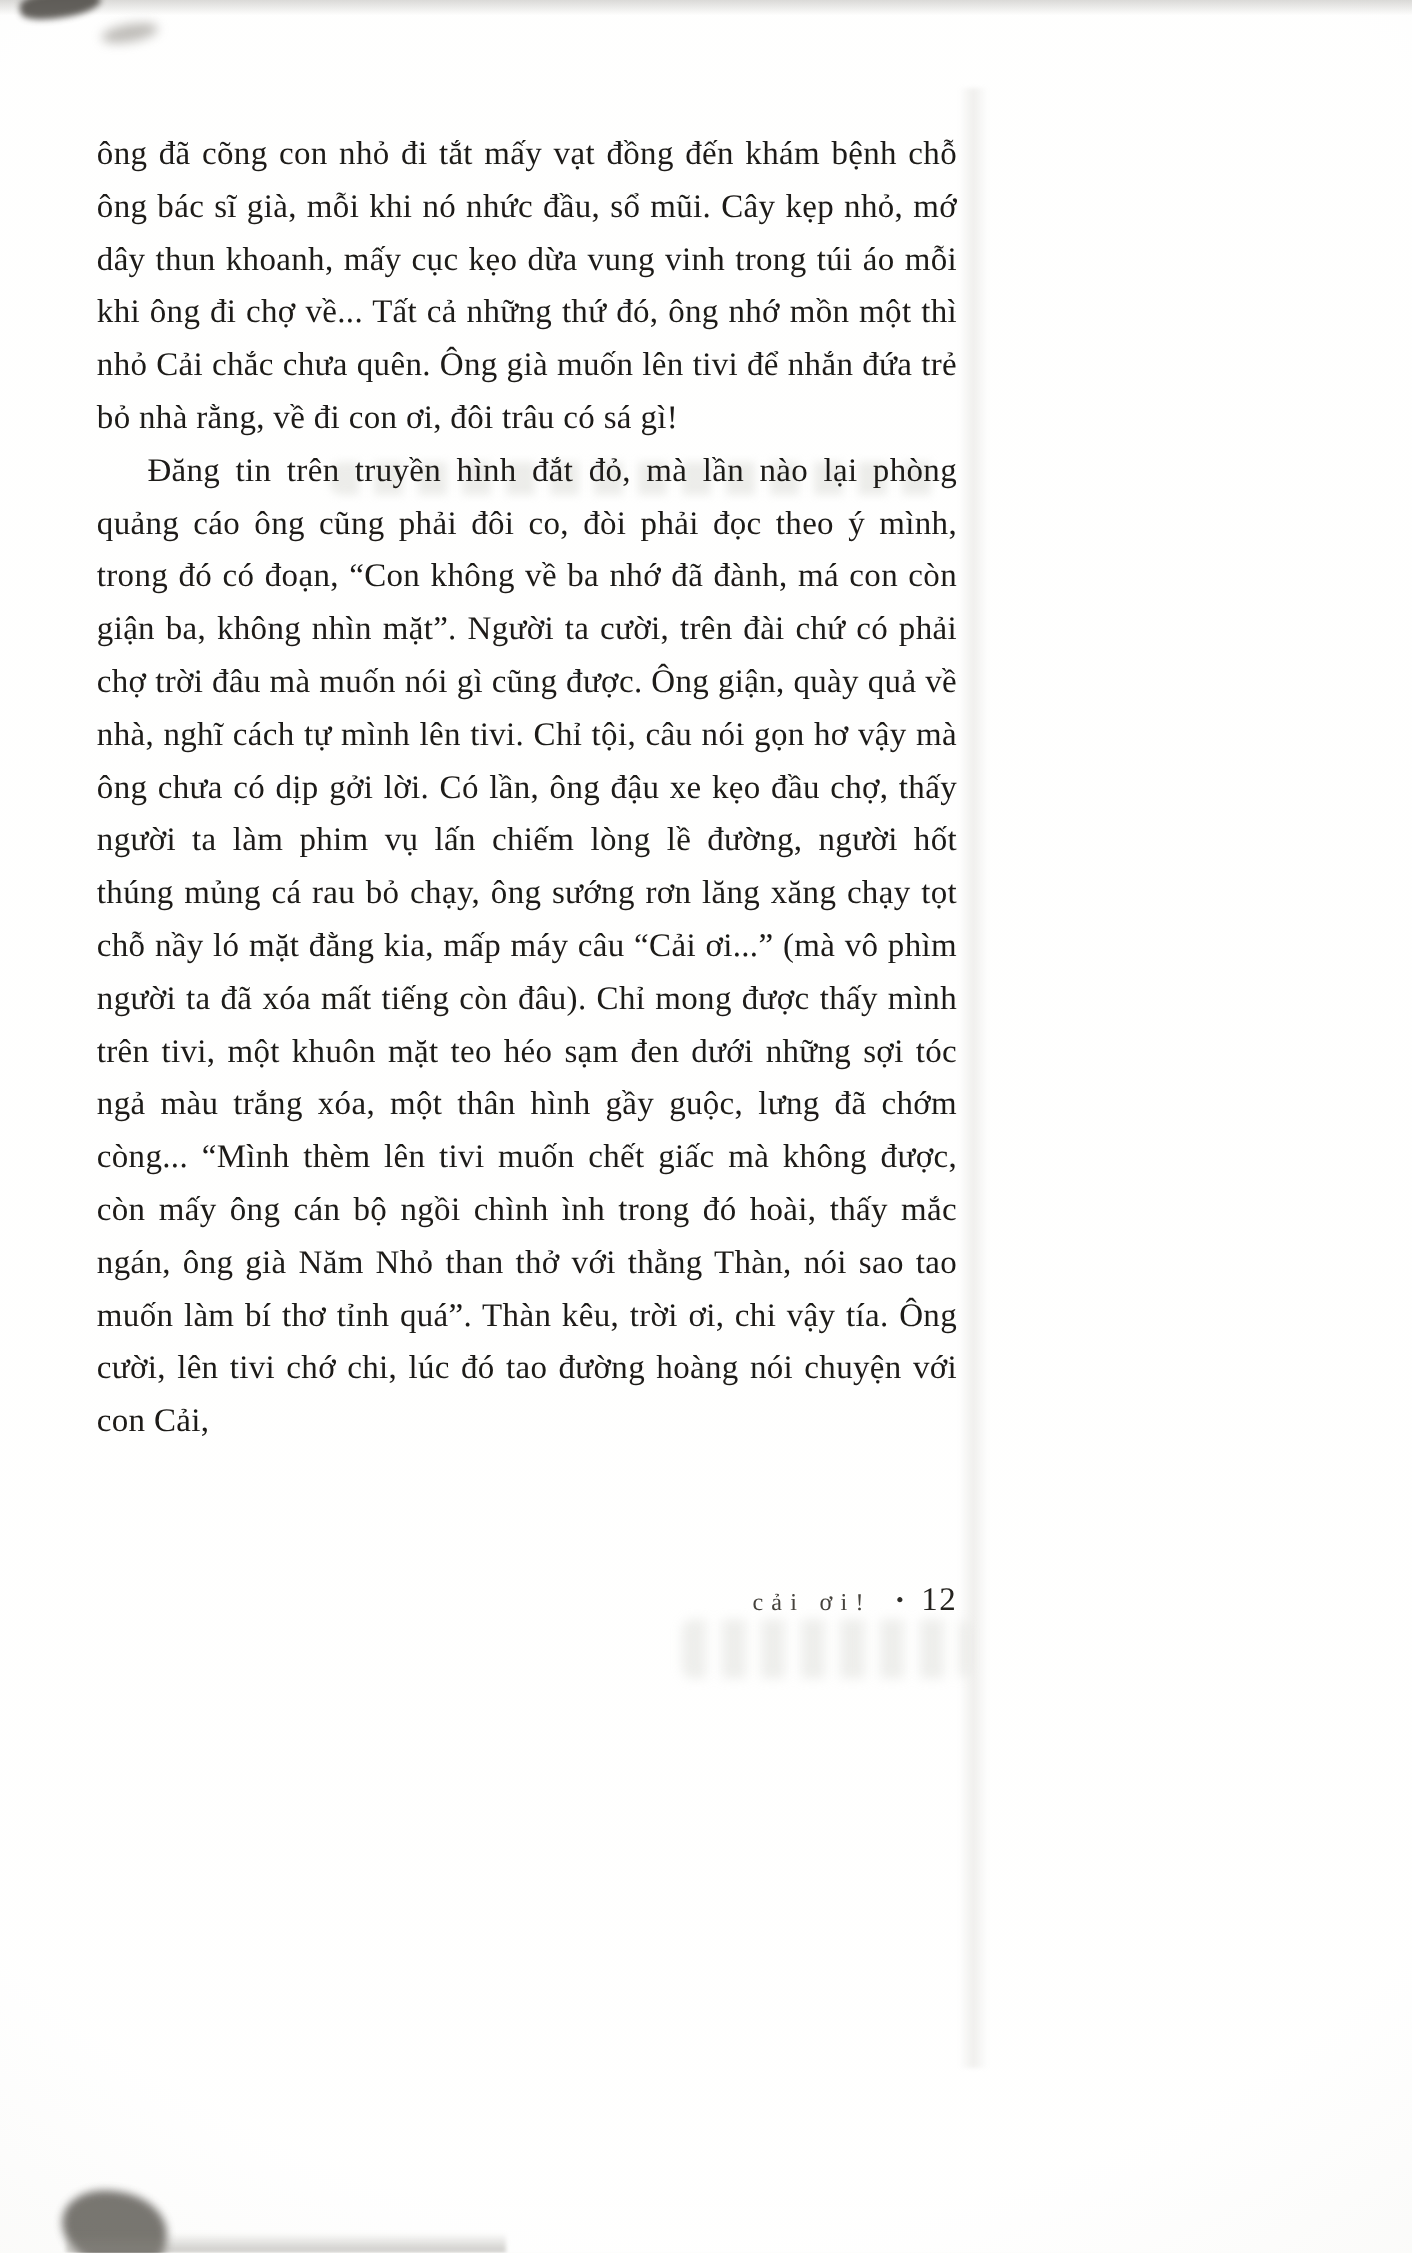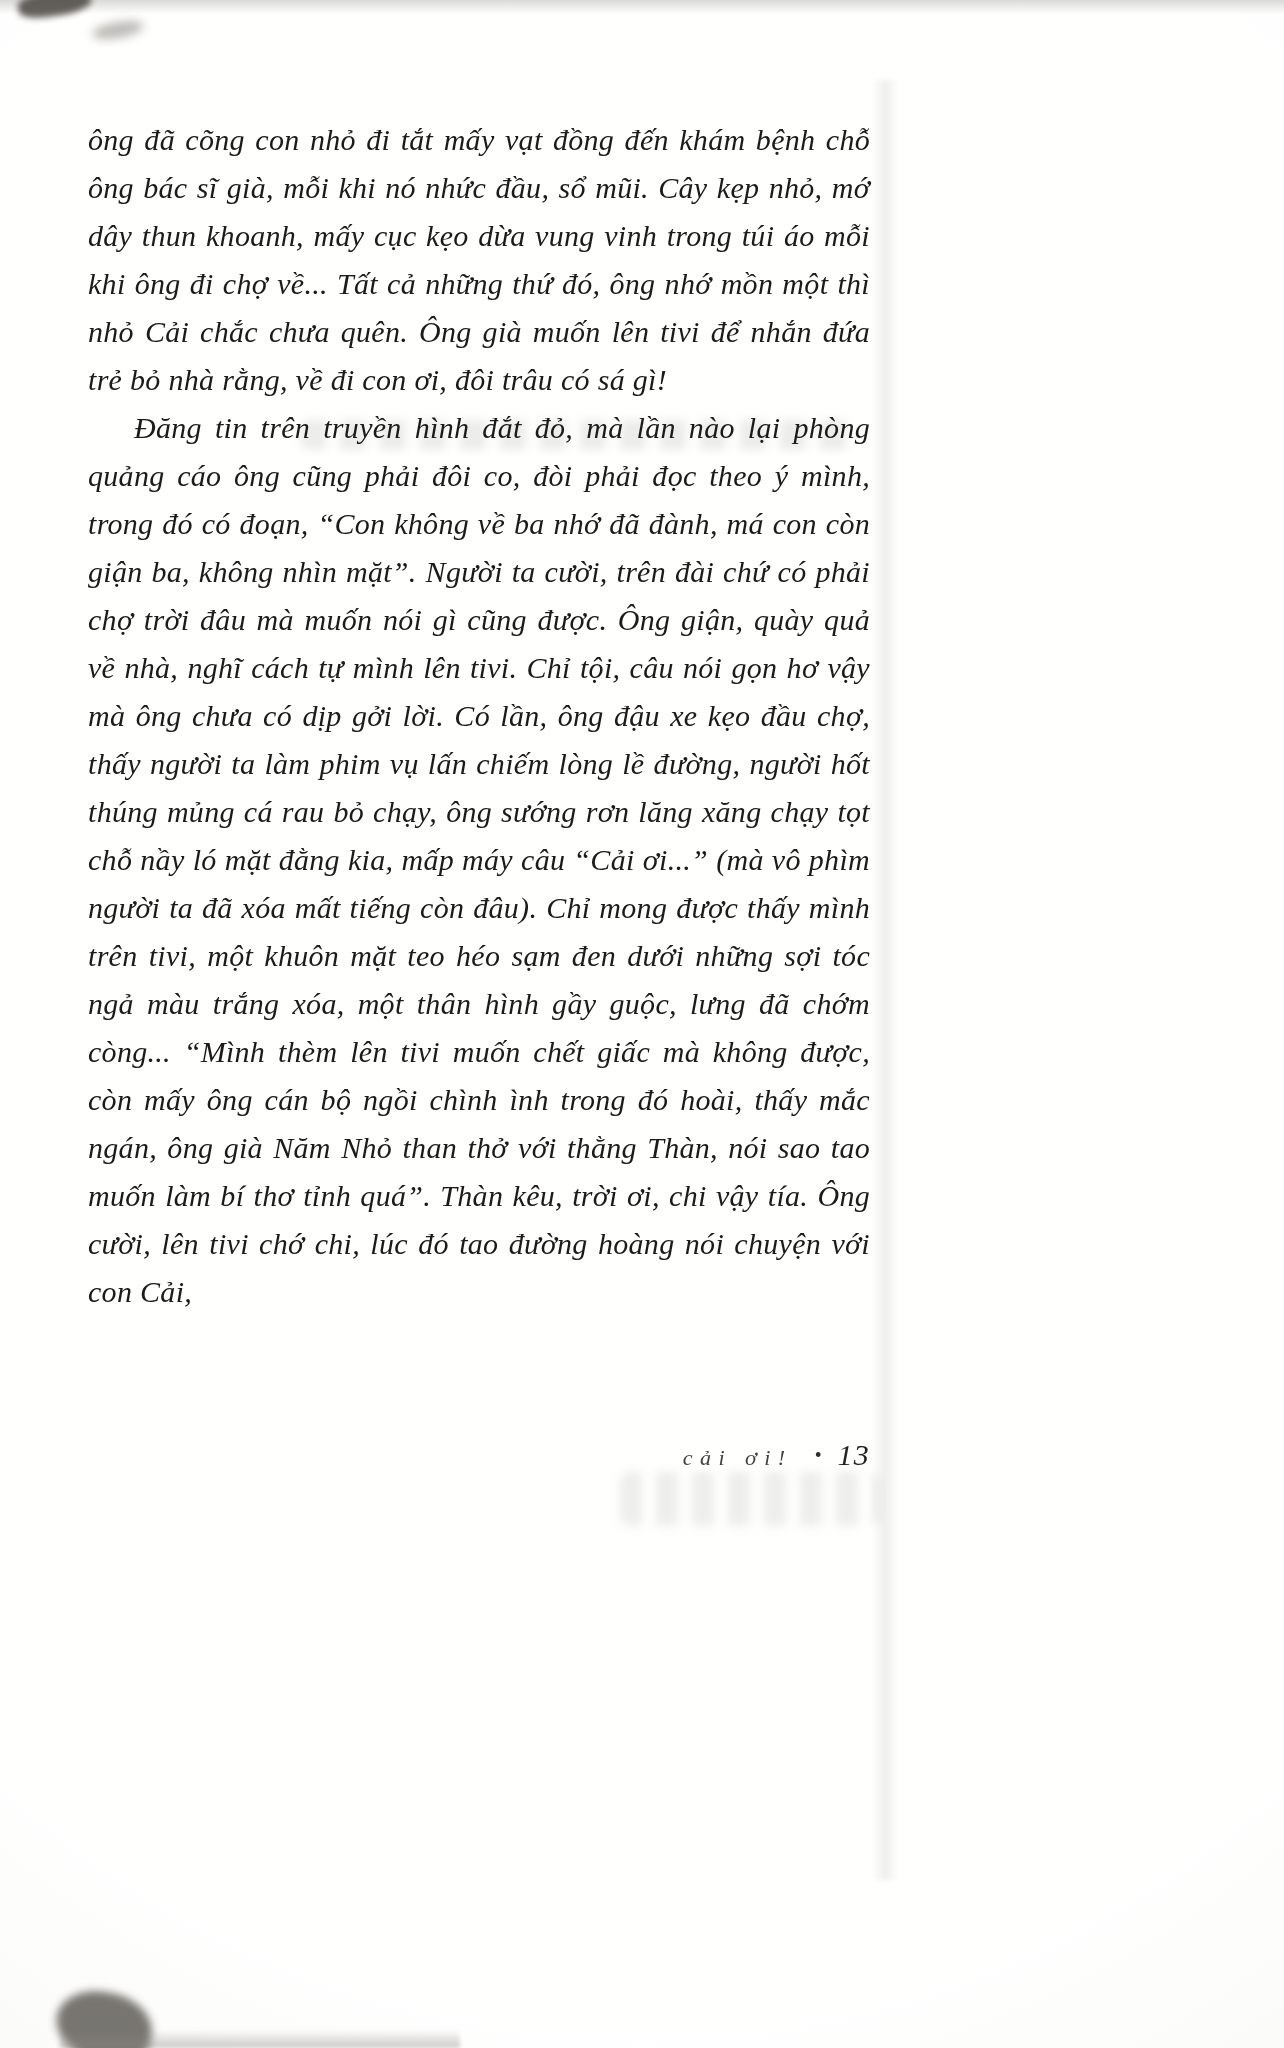--- a/index.html
+++ b/index.html
@@ -1,19 +1,19 @@
 <!DOCTYPE html>
 <html style="--text: #1d1b18; --background: #fbfbf8;"><head>
 <meta charset="utf-8">
 <style>
   :root {
     --text: #1d1b18;
     --background: #fbfbf8;
   }
-  * { margin: 0; padding: 0; box-sizing: border-box; font-style: italic; }
+  * { margin: 0; padding: 0; box-sizing: border-box; }
   html, body {
     width: 1284px;
     height: 2048px;
     overflow: hidden;
   }
   body {
     position: relative;
     background: var(--background);
     font-family: "Liberation Serif", "DejaVu Serif", serif;
   }
@@ -133,16 +133,16 @@
   <div class="artifact show-through-b"></div>
   <div class="artifact mark-bottom-left"></div>
   <div class="artifact shadow-bottom-edge"></div>
 
   <div class="text-block">
     <p class="para continued">ông đã cõng con nhỏ đi tắt mấy vạt đồng đến khám bệnh chỗ ông bác sĩ già, mỗi khi nó nhức đầu, sổ mũi. Cây kẹp nhỏ, mớ dây thun khoanh, mấy cục kẹo dừa vung vinh trong túi áo mỗi khi ông đi chợ về... Tất cả những thứ đó, ông nhớ mồn một thì nhỏ Cải chắc chưa quên. Ông già muốn lên tivi để nhắn đứa trẻ bỏ nhà rằng, về đi con ơi, đôi trâu có sá gì!</p>
     <p class="para indented">Đăng tin trên truyền hình đắt đỏ, mà lần nào lại phòng quảng cáo ông cũng phải đôi co, đòi phải đọc theo ý mình, trong đó có đoạn, “Con không về ba nhớ đã đành, má con còn giận ba, không nhìn mặt”. Người ta cười, trên đài chứ có phải chợ trời đâu mà muốn nói gì cũng được. Ông giận, quày quả về nhà, nghĩ cách tự mình lên tivi. Chỉ tội, câu nói gọn hơ vậy mà ông chưa có dịp gởi lời. Có lần, ông đậu xe kẹo đầu chợ, thấy người ta làm phim vụ lấn chiếm lòng lề đường, người hốt thúng mủng cá rau bỏ chạy, ông sướng rơn lăng xăng chạy tọt chỗ nầy ló mặt đằng kia, mấp máy câu “Cải ơi...” (mà vô phìm người ta đã xóa mất tiếng còn đâu). Chỉ mong được thấy mình trên tivi, một khuôn mặt teo héo sạm đen dưới những sợi tóc ngả màu trắng xóa, một thân hình gầy guộc, lưng đã chớm còng... “Mình thèm lên tivi muốn chết giấc mà không được, còn mấy ông cán bộ ngồi chình ình trong đó hoài, thấy mắc ngán, ông già Năm Nhỏ than thở với thằng Thàn, nói sao tao muốn làm bí thơ tỉnh quá”. Thàn kêu, trời ơi, chi vậy tía. Ông cười, lên tivi chớ chi, lúc đó tao đường hoàng nói chuyện với con Cải,</p>
   </div>
 
   <div class="footer">
-    <span class="running-title">cải ơi!</span><span class="footer-sep">•</span><span class="page-number">13</span>
+    <span class="running-title">cải ơi!</span><span class="footer-sep">•</span><span class="page-number">12</span>
   </div>
 
 </div>
 
 </body></html>

